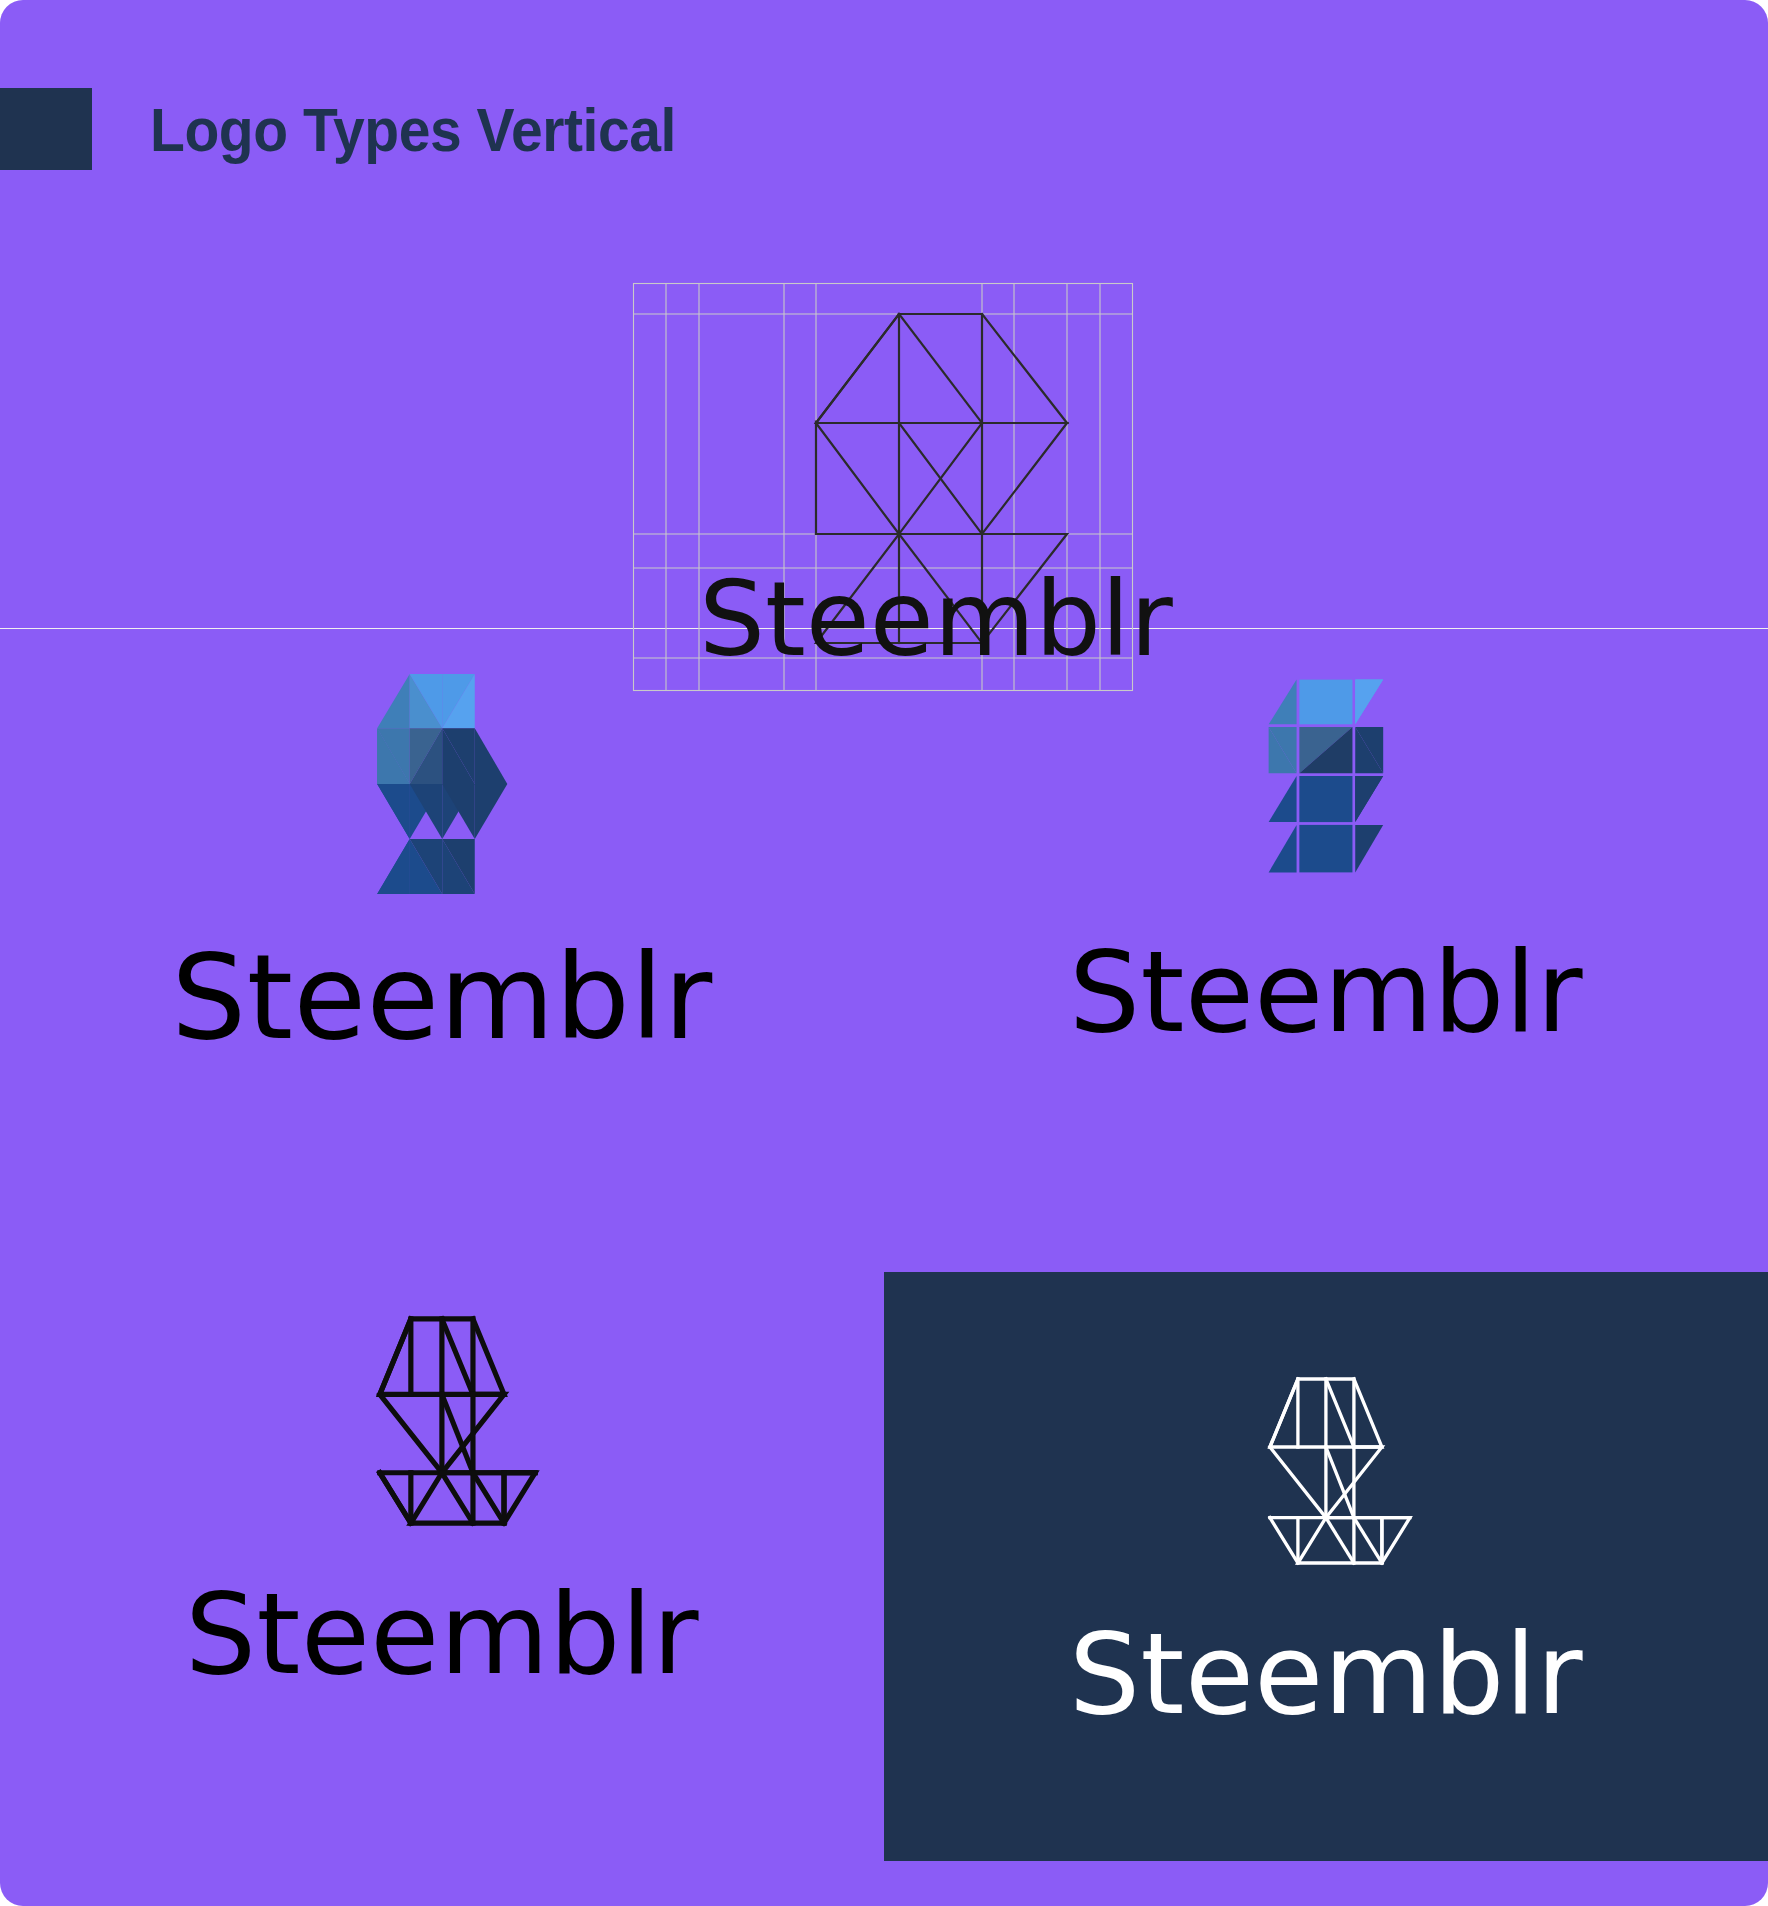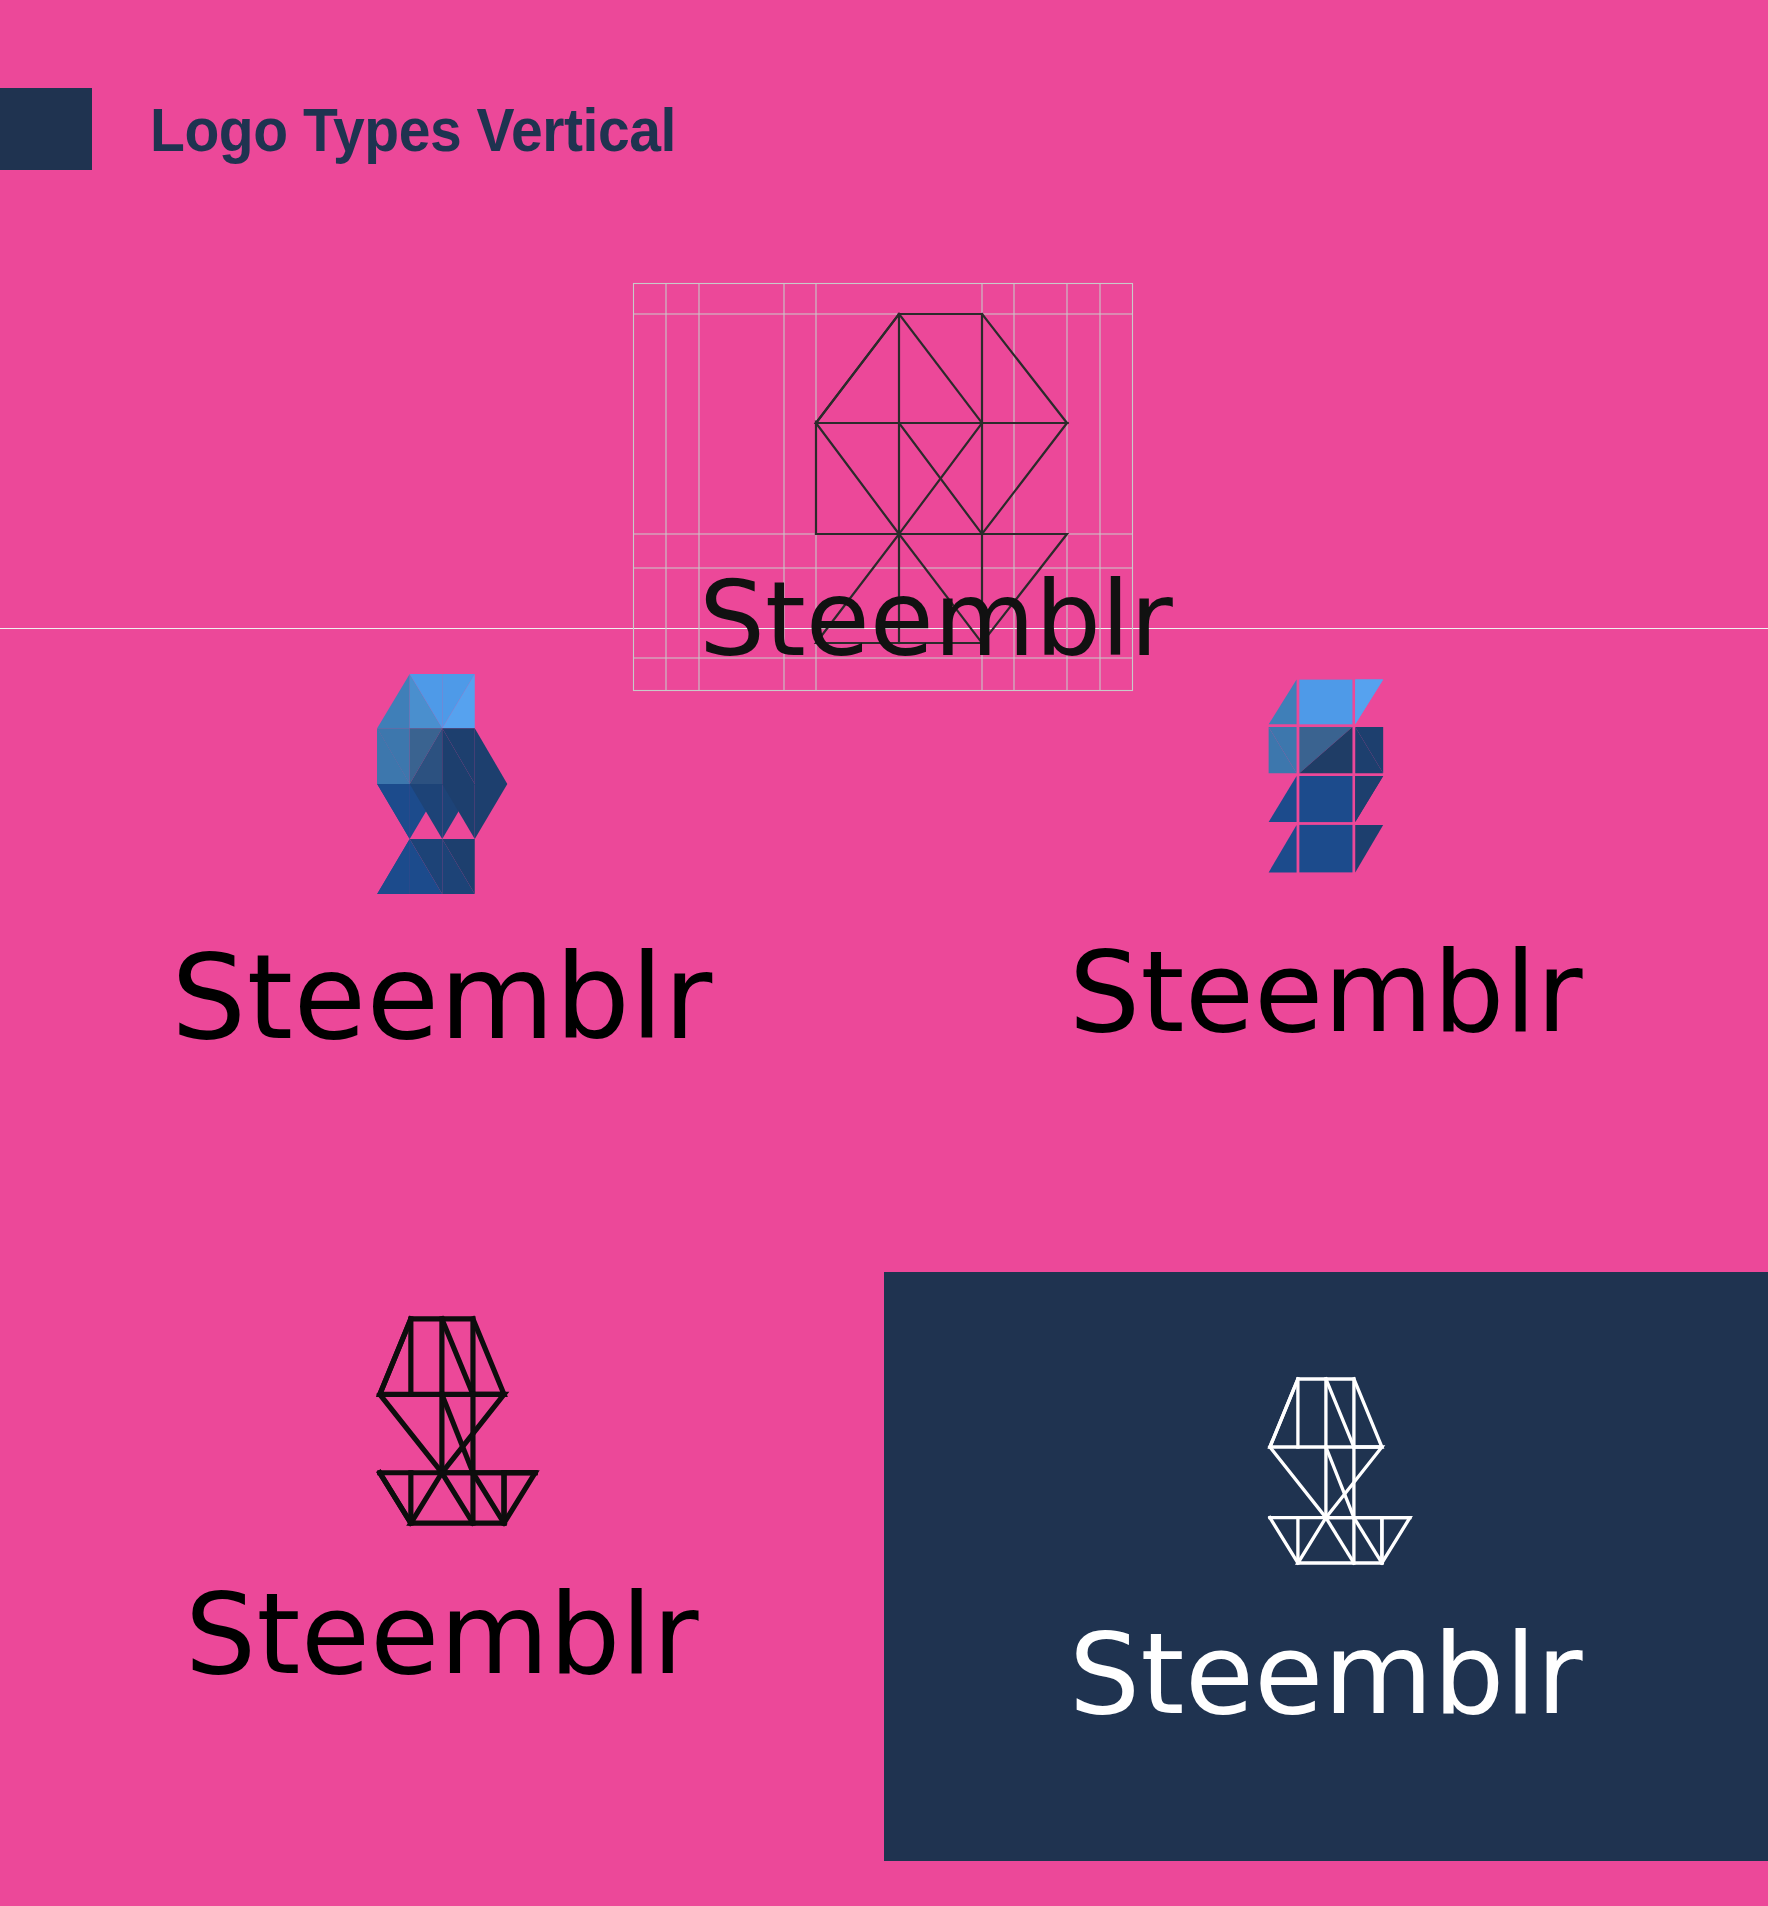--- a/index.html
+++ b/index.html
@@ -4,21 +4,21 @@
 <title>Logo Types Vertical</title>
 <style>
   html,body{margin:0;padding:0;}
   body{
     width:1768px;height:1906px;
     background:#ffffff;
     font-family:"Liberation Sans", sans-serif;
     -webkit-font-smoothing:antialiased;
     overflow:hidden;
   }
-  .page{position:relative;width:1768px;height:1906px;background:#ec4899;}
+  .page{position:relative;width:1768px;height:1906px;background:#8b5cf6;border-radius:23px;}
 
   
   .header{position:absolute;left:0;top:88px;height:82px;width:100%;}
   .header-swatch{
     position:absolute;left:0;top:0;width:92px;height:82px;background:#1f3350;
   }
   .header-title{
     position:absolute;left:150px;top:-6px;
     font-family:"Liberation Sans Narrow","Liberation Sans",sans-serif;
     font-size:62px;font-weight:700;letter-spacing:-0.5px;

